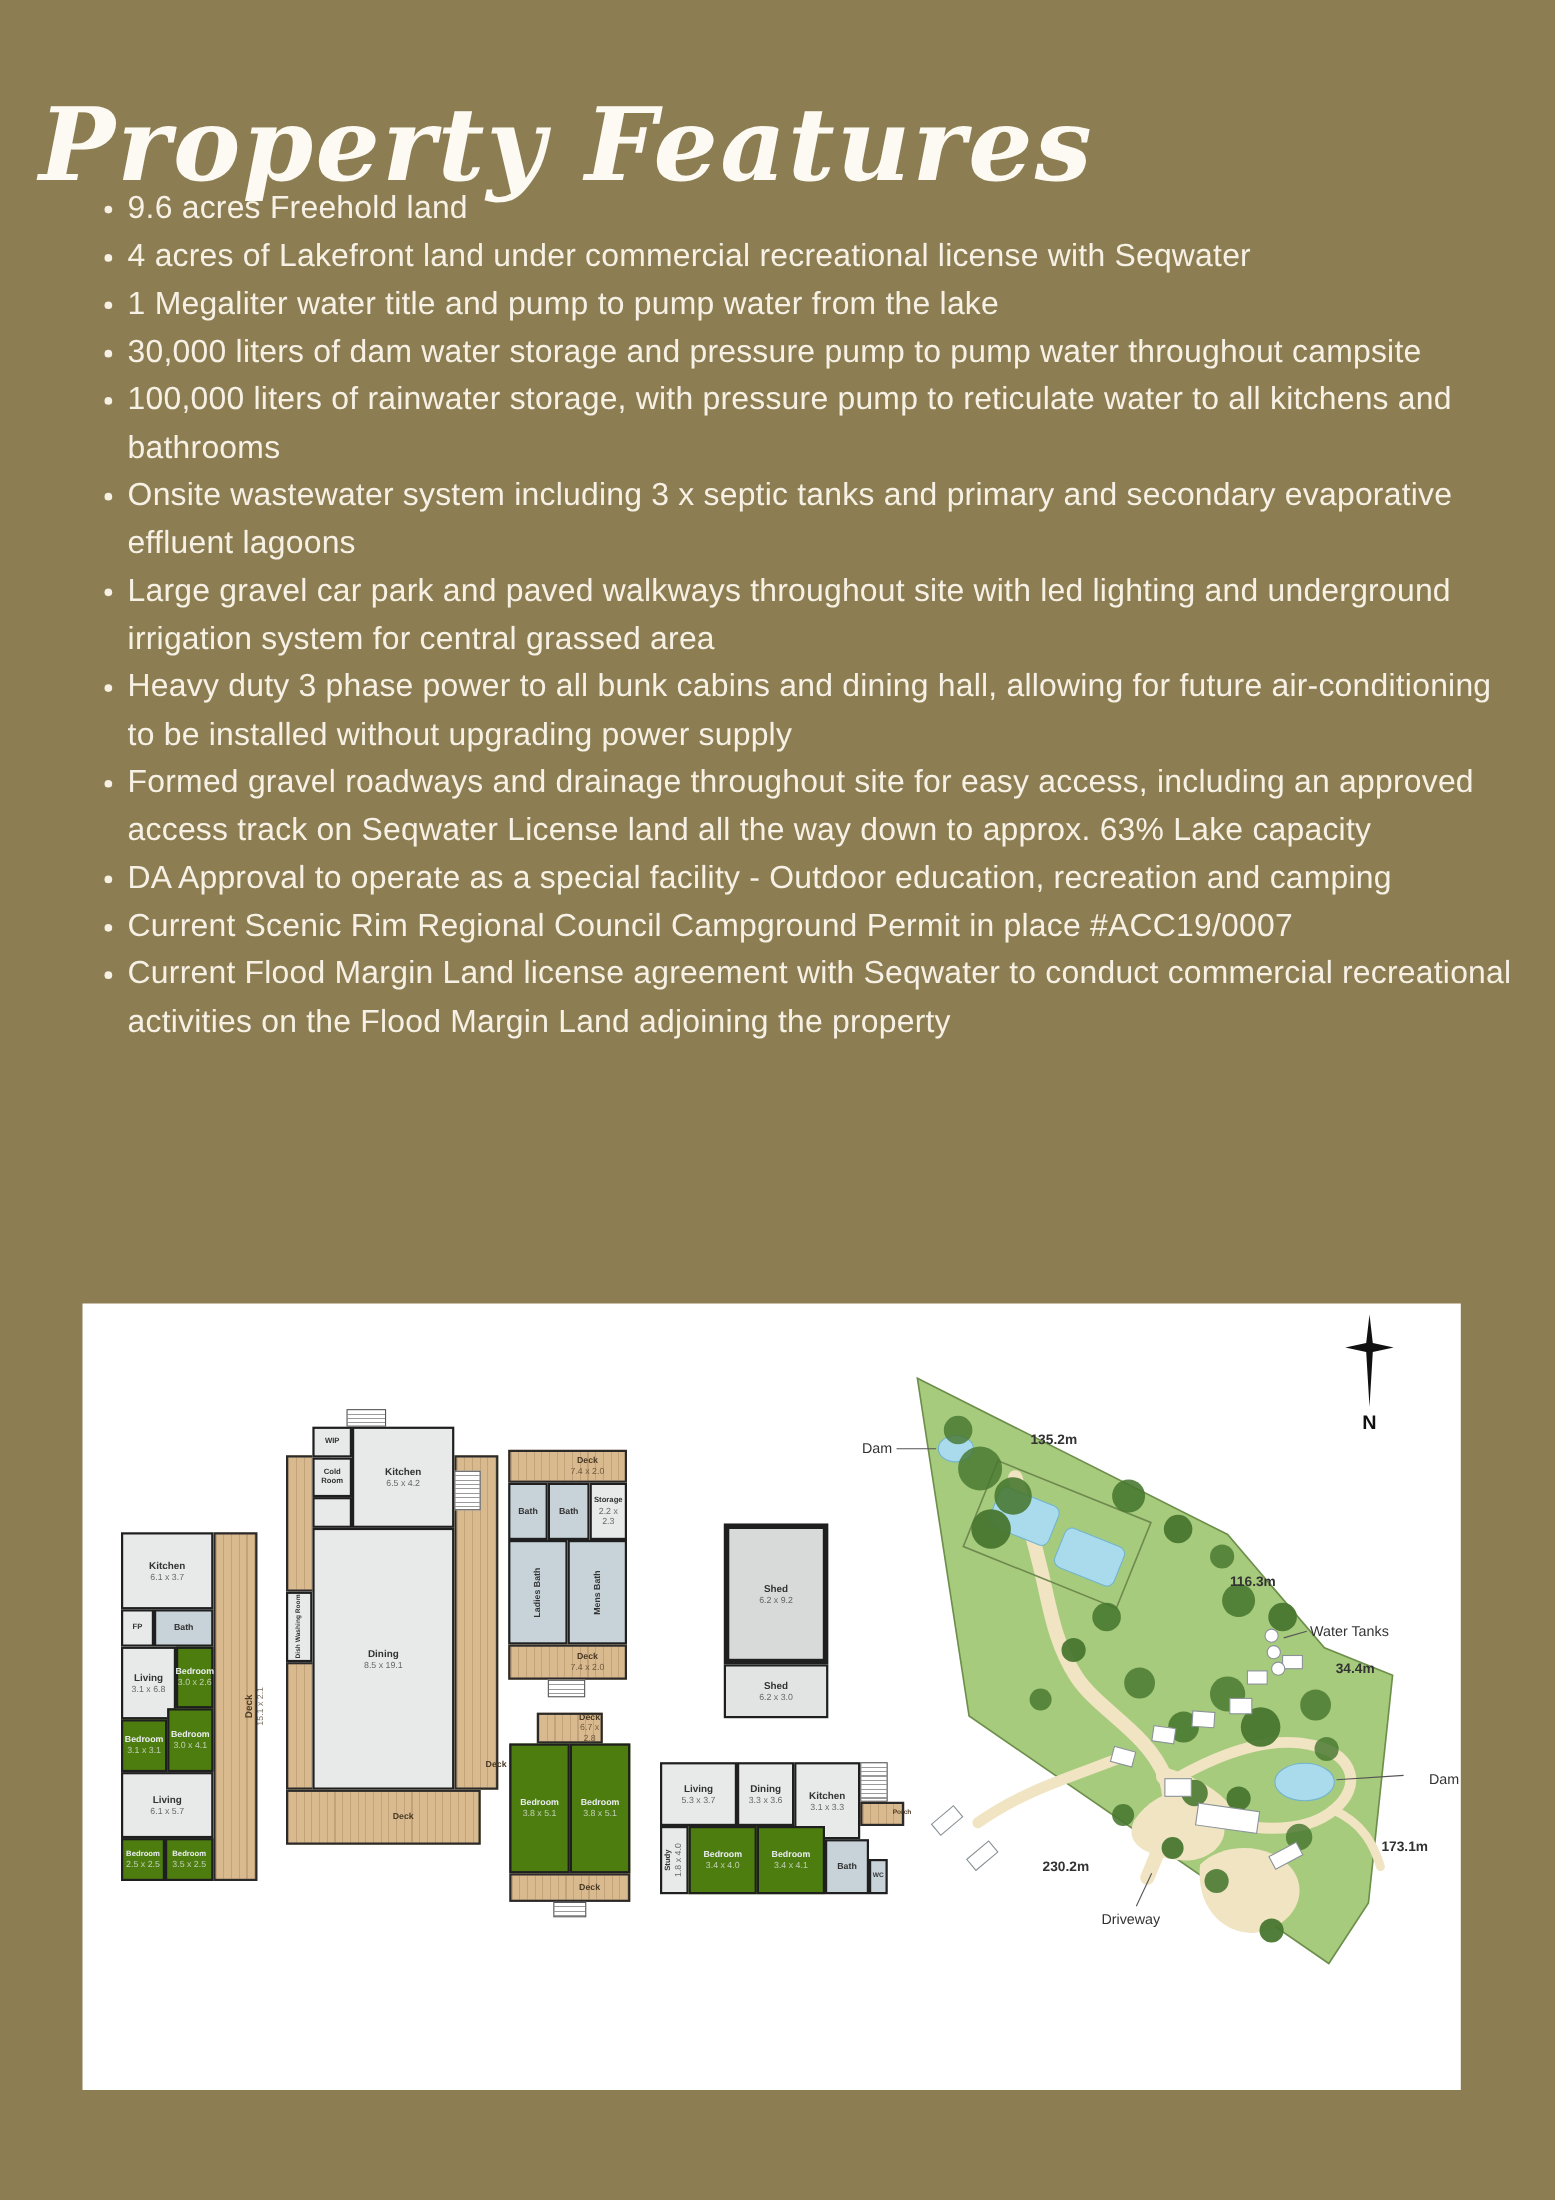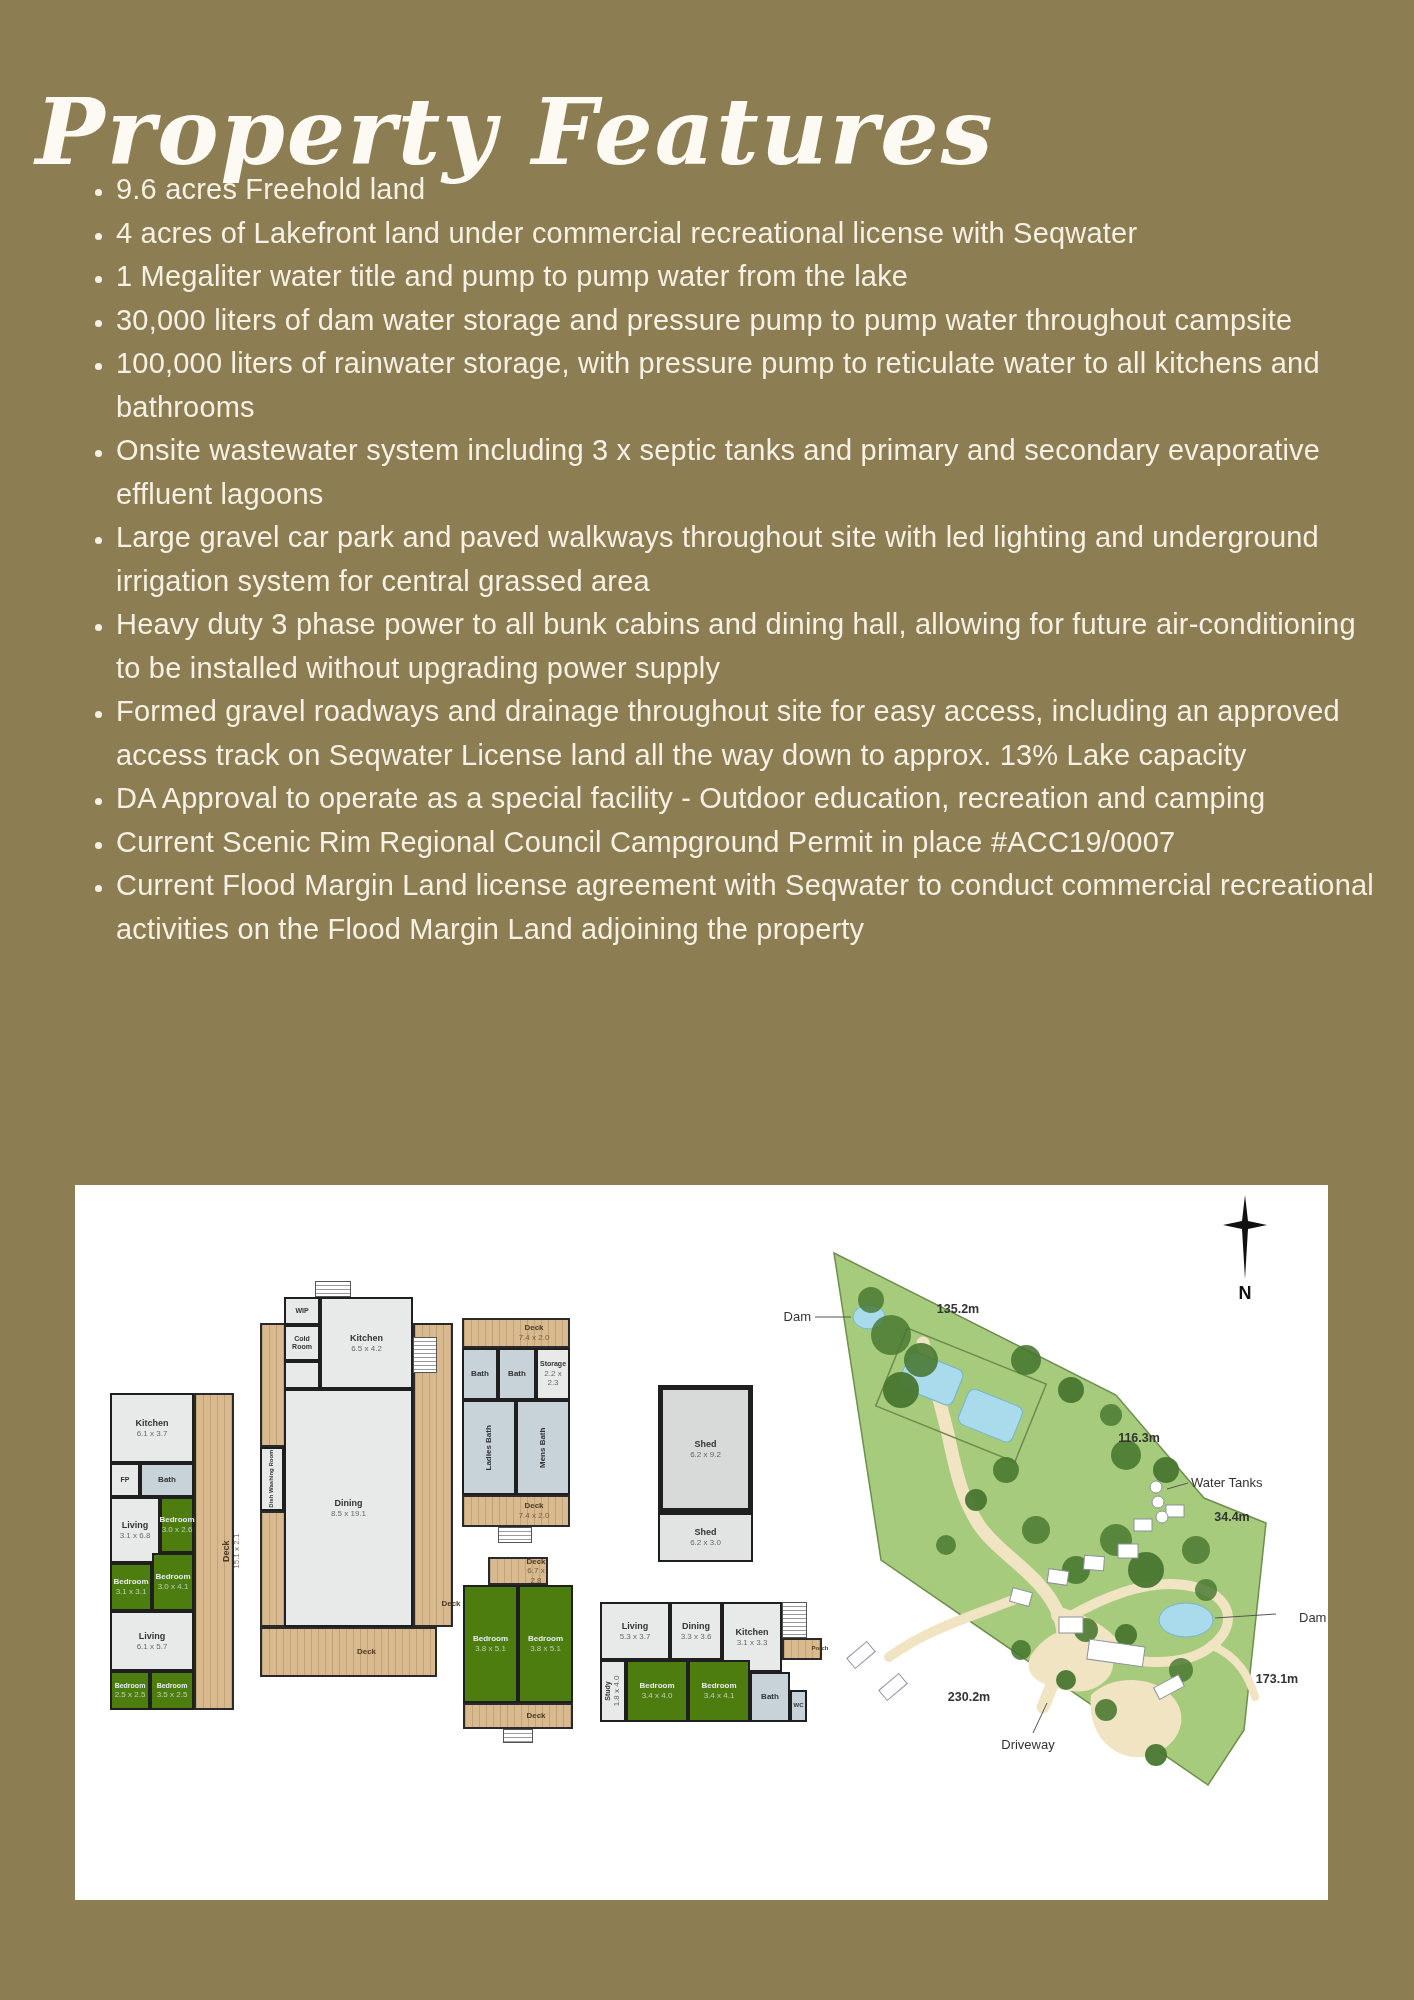--- a/index.html
+++ b/index.html
@@ -58,21 +58,21 @@
 
 <ul class="features" style="color: rgb(246, 241, 228);">
     <li>9.6 acres Freehold land</li>
     <li>4 acres of Lakefront land under commercial recreational license with Seqwater</li>
     <li>1 Megaliter water title and pump to pump water from the lake</li>
     <li>30,000 liters of dam water storage and pressure pump to pump water throughout campsite</li>
     <li>100,000 liters of rainwater storage, with pressure pump to reticulate water to all kitchens and bathrooms</li>
     <li>Onsite wastewater system including 3 x septic tanks and primary and secondary evaporative effluent lagoons</li>
     <li>Large gravel car park and paved walkways throughout site with led lighting and underground irrigation system for central grassed area</li>
     <li>Heavy duty 3 phase power to all bunk cabins and dining hall, allowing for future air-conditioning to be installed without upgrading power supply</li>
-    <li>Formed gravel roadways and drainage throughout site for easy access, including an approved access track on Seqwater License land all the way down to approx. 13% Lake capacity</li>
+    <li>Formed gravel roadways and drainage throughout site for easy access, including an approved access track on Seqwater License land all the way down to approx. 63% Lake capacity</li>
     <li>DA Approval to operate as a special facility - Outdoor education, recreation and camping</li>
     <li>Current Scenic Rim Regional Council Campground Permit in place #ACC19/0007</li>
     <li>Current Flood Margin Land license agreement with Seqwater to conduct commercial recreational activities on the Flood Margin Land adjoining the property</li>
   </ul>
 
 <div class="panel" style="background: rgb(255, 255, 255);">
     <div class="plan" style="left: 35px; top: 208px; width: 112px; height: 317px;">
       <div class="room deck" style="left: 84px; top: 0px; width: 28px; height: 317px;">
         <span class="rlabel rot">Deck<span class="dim">15.1 x 2.1</span></span>
       </div>

